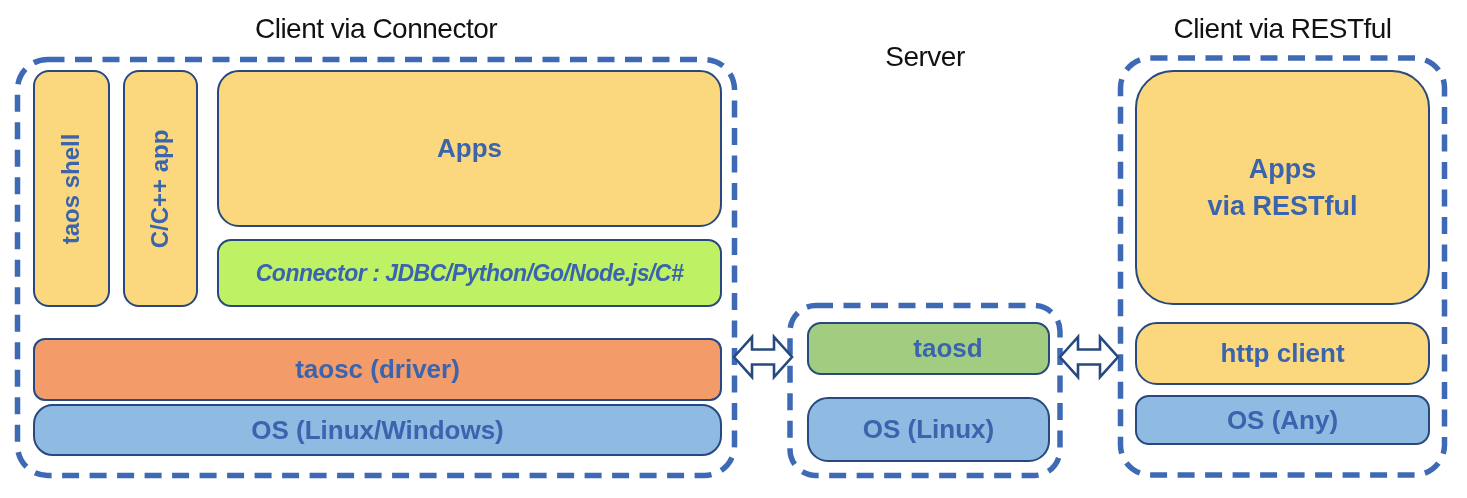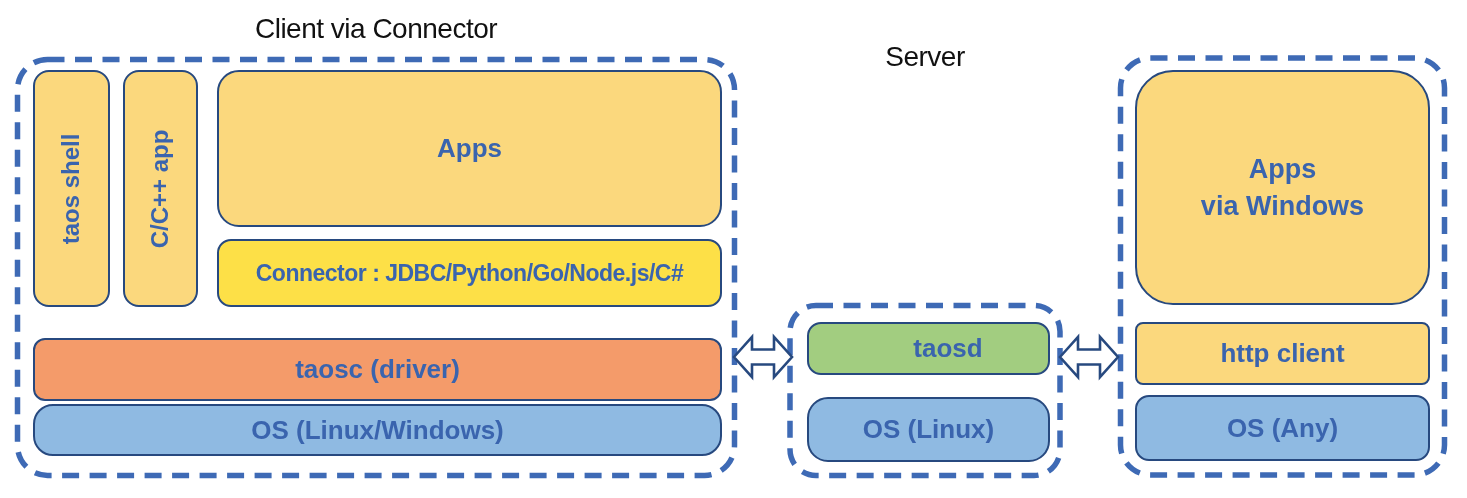--- a/index.html
+++ b/index.html
@@ -22,39 +22,40 @@
     display:flex;align-items:center;justify-content:center;
     border:2.5px solid #27497F;
     box-sizing:border-box;
     font-weight:bold;color:#3A64AE;
     text-align:center;
   }
   .yellow{background:#FBD87D;}
   .orange{background:#F49B6A;}
   .lblue{background:#8FBAE2;}
   .green{background:#A2CD80;}
-  .gray{background:#fde047;}
+  .gray{background:#bef264;font-style:italic;}
   .vtext{transform:rotate(-90deg);white-space:nowrap;font-size:24px;}
   .t26{font-size:26px;}
   .t23{font-size:23px;letter-spacing:-0.5px;white-space:nowrap;}
   .two-line{line-height:1.35;font-size:27px;}
 </style>
 </head>
 <body>
 
 <div id="canvas">
 
   <svg class="layer" width="1467" height="498" viewBox="0 0 1467 498">
     <rect x="17.5" y="59.5" width="717" height="416" rx="30" ry="30" fill="none" stroke="#3E6AB5" stroke-width="5.5" stroke-dasharray="17 10.5"></rect>
     <rect x="790" y="305.5" width="270" height="170" rx="26" ry="26" fill="none" stroke="#3E6AB5" stroke-width="5.5" stroke-dasharray="17 10.5"></rect>
     <rect x="1120.5" y="58" width="324" height="417" rx="30" ry="30" fill="none" stroke="#3E6AB5" stroke-width="5.5" stroke-dasharray="17 10.5"></rect>
   </svg>
 
   <div class="title" style="left:15px;width:722px;">Client via Connector</div>
   <div class="title" style="left:790px;width:270px;margin-top:28px;">Server</div>
+  <div class="title" style="left:1118px;width:329px;">Client via RESTful</div>
 
   <div class="box yellow" style="left:33px;top:70px;width:77px;height:237px;border-radius:16px;">
     <span class="vtext">taos shell</span>
   </div>
   <div class="box yellow" style="left:123px;top:70px;width:75px;height:237px;border-radius:16px;">
     <span class="vtext">C/C++ app</span>
   </div>
   <div class="box yellow t26" style="left:217px;top:70px;width:505px;height:157px;border-radius:22px;">
     <span>Apps</span>
   </div>
@@ -70,26 +71,26 @@
 
   <div class="box green t26" style="left:807px;top:322px;width:243px;height:53px;border-radius:14px;padding-left:39px;">
     <span>taosd</span>
   </div>
   <div class="box lblue t26" style="left:807px;top:397px;width:243px;height:65px;border-radius:21px;">
     <span>OS (Linux)</span>
   </div>
 
   <div class="box yellow two-line" style="left:1135px;top:70px;width:295px;height:235px;border-radius:38px;flex-direction:column;">
     <span>Apps</span>
-    <span>via Windows</span>
+    <span>via RESTful</span>
   </div>
-  <div class="box yellow t26" style="left:1135px;top:322px;width:295px;height:63px;border-radius:8px;">
+  <div class="box yellow t26" style="left:1135px;top:322px;width:295px;height:63px;border-radius:22px;">
     <span>http client</span>
   </div>
-  <div class="box lblue t26" style="left:1135px;top:395px;width:295px;height:66px;border-radius:14px;">
+  <div class="box lblue t26" style="left:1135px;top:395px;width:295px;height:50px;border-radius:14px;">
     <span>OS (Any)</span>
   </div>
 
   <svg class="layer" width="1467" height="498" viewBox="0 0 1467 498">
     <g transform="translate(733,334)">
       <polygon points="1,23 19,3 19,15.5 41,15.5 41,3 59,23 41,43 41,30.5 19,30.5 19,43" fill="#ffffff" stroke="#27497F" stroke-width="2.6" stroke-linejoin="miter"></polygon>
     </g>
     <g transform="translate(1059,334)">
       <polygon points="1,23 19,3 19,15.5 41,15.5 41,3 59,23 41,43 41,30.5 19,30.5 19,43" fill="#ffffff" stroke="#27497F" stroke-width="2.6" stroke-linejoin="miter"></polygon>
     </g>

